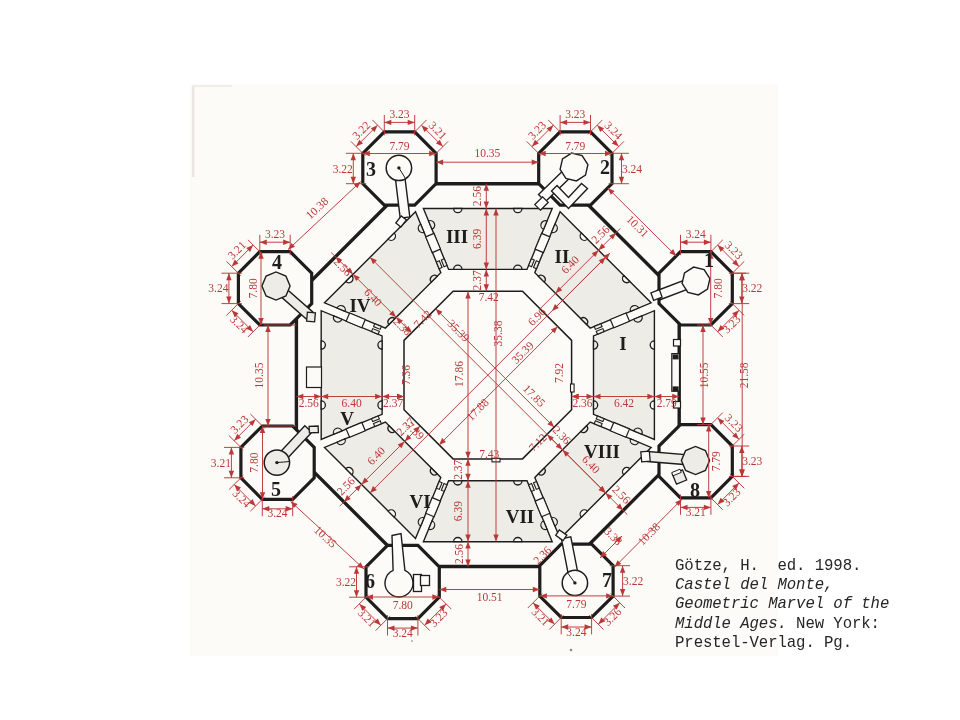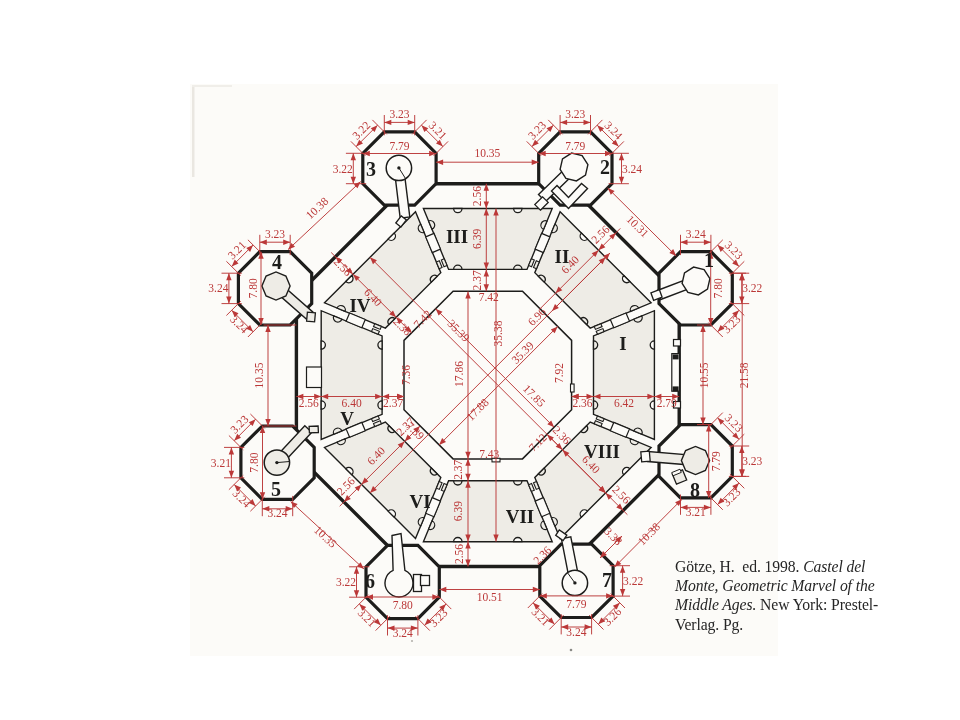--- a/index.html
+++ b/index.html
@@ -1,16 +1,16 @@
 <!DOCTYPE html>
 <html><head>
 <meta charset="utf-8">
 <style>
 html,body{margin:0;padding:0;width:960px;height:720px;background:#fff;overflow:hidden;}
-#cite{position:absolute;left:675px;top:557px;width:236px;font-family:Liberation Serif, serif;
+#cite{position:absolute;left:675px;top:557px;width:236px;font-family:Liberation Mono, monospace;
 font-size:15.7px;line-height:19.2px;color:#262626;letter-spacing:-0.1px;}
 </style>
 </head>
 <body>
 <svg width="960" height="720" viewBox="0 0 960 720">
 
 <rect x="0" y="0" width="960" height="720" fill="#ffffff"></rect>
 
 <rect x="190" y="84" width="588" height="572" fill="#fcfbf8"></rect>
 

